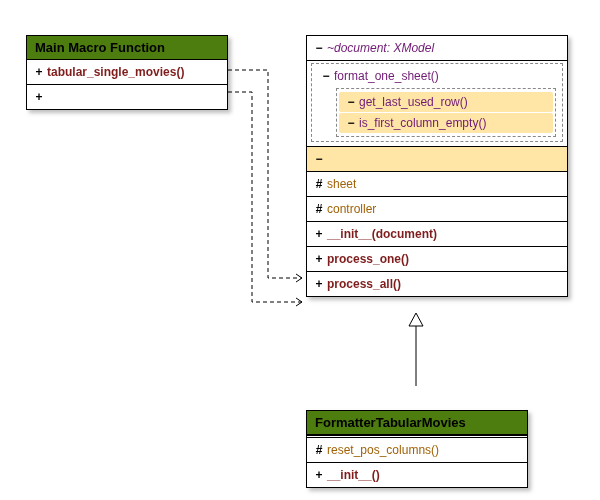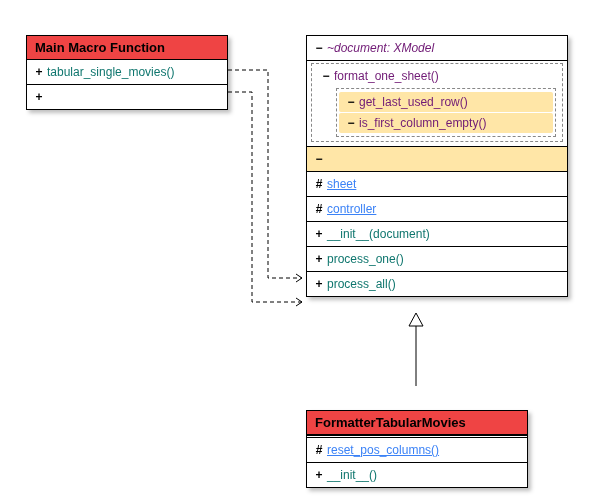--- a/index.html
+++ b/index.html
@@ -12,21 +12,21 @@
     font-size: 12px;
     position: relative;
   }
   .class-box {
     position: absolute;
     border: 1px solid #000;
     background: #fff;
     box-shadow: 3px 3px 4px rgba(0,0,0,0.25);
   }
   .class-title {
-    background: #ef4444;
+    background: #4d7c0f;
     border-bottom: 1px solid #000;
     font-weight: bold;
     padding: 4px 8px;
     font-size: 13px;
   }
   .class-row {
     border-bottom: 1px solid #000;
     padding: 3px 6px 3px 4px;
     display: flex;
     align-items: center;
@@ -36,23 +36,23 @@
   .class-row:last-child { border-bottom: none; }
   .vis {
     width: 16px;
     display:inline-block;
     text-align:center;
     font-weight: bold;
     color:#000;
     flex-shrink:0;
   }
   .member { }
-  .m-blue { color: #0f766e; }
+  .m-blue { color: #7f1d1d; font-weight: bold; }
   .m-green { color: #701a75; }
-  .m-red { color: #3b82f6; text-decoration: underline; }
+  .m-red { color: #a16207; }
   .m-italic { font-style: italic; }
   .hl { background: #ffe6a7; }
   .nested-group {
     border: 1px dashed #888;
     margin: 2px 4px 2px 22px;
     padding: 2px 2px;
     box-sizing: border-box;
   }
   .nested-row {
     display: flex;

